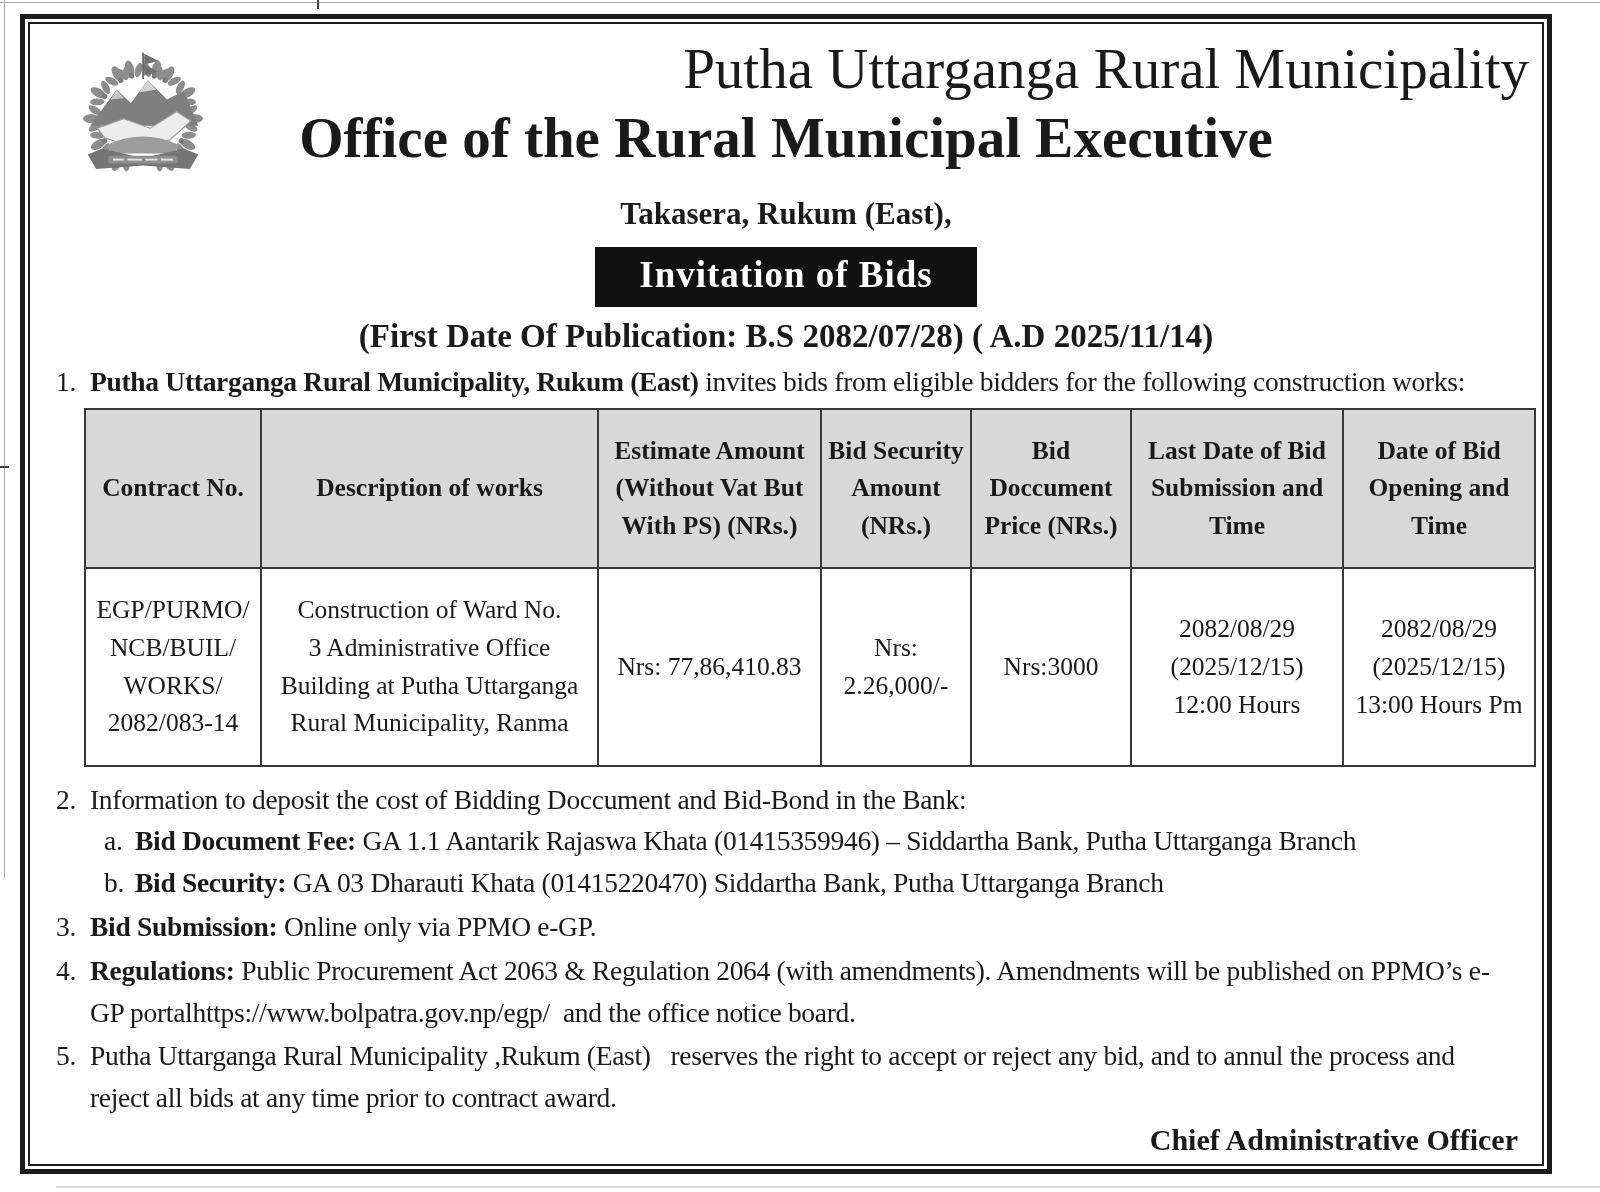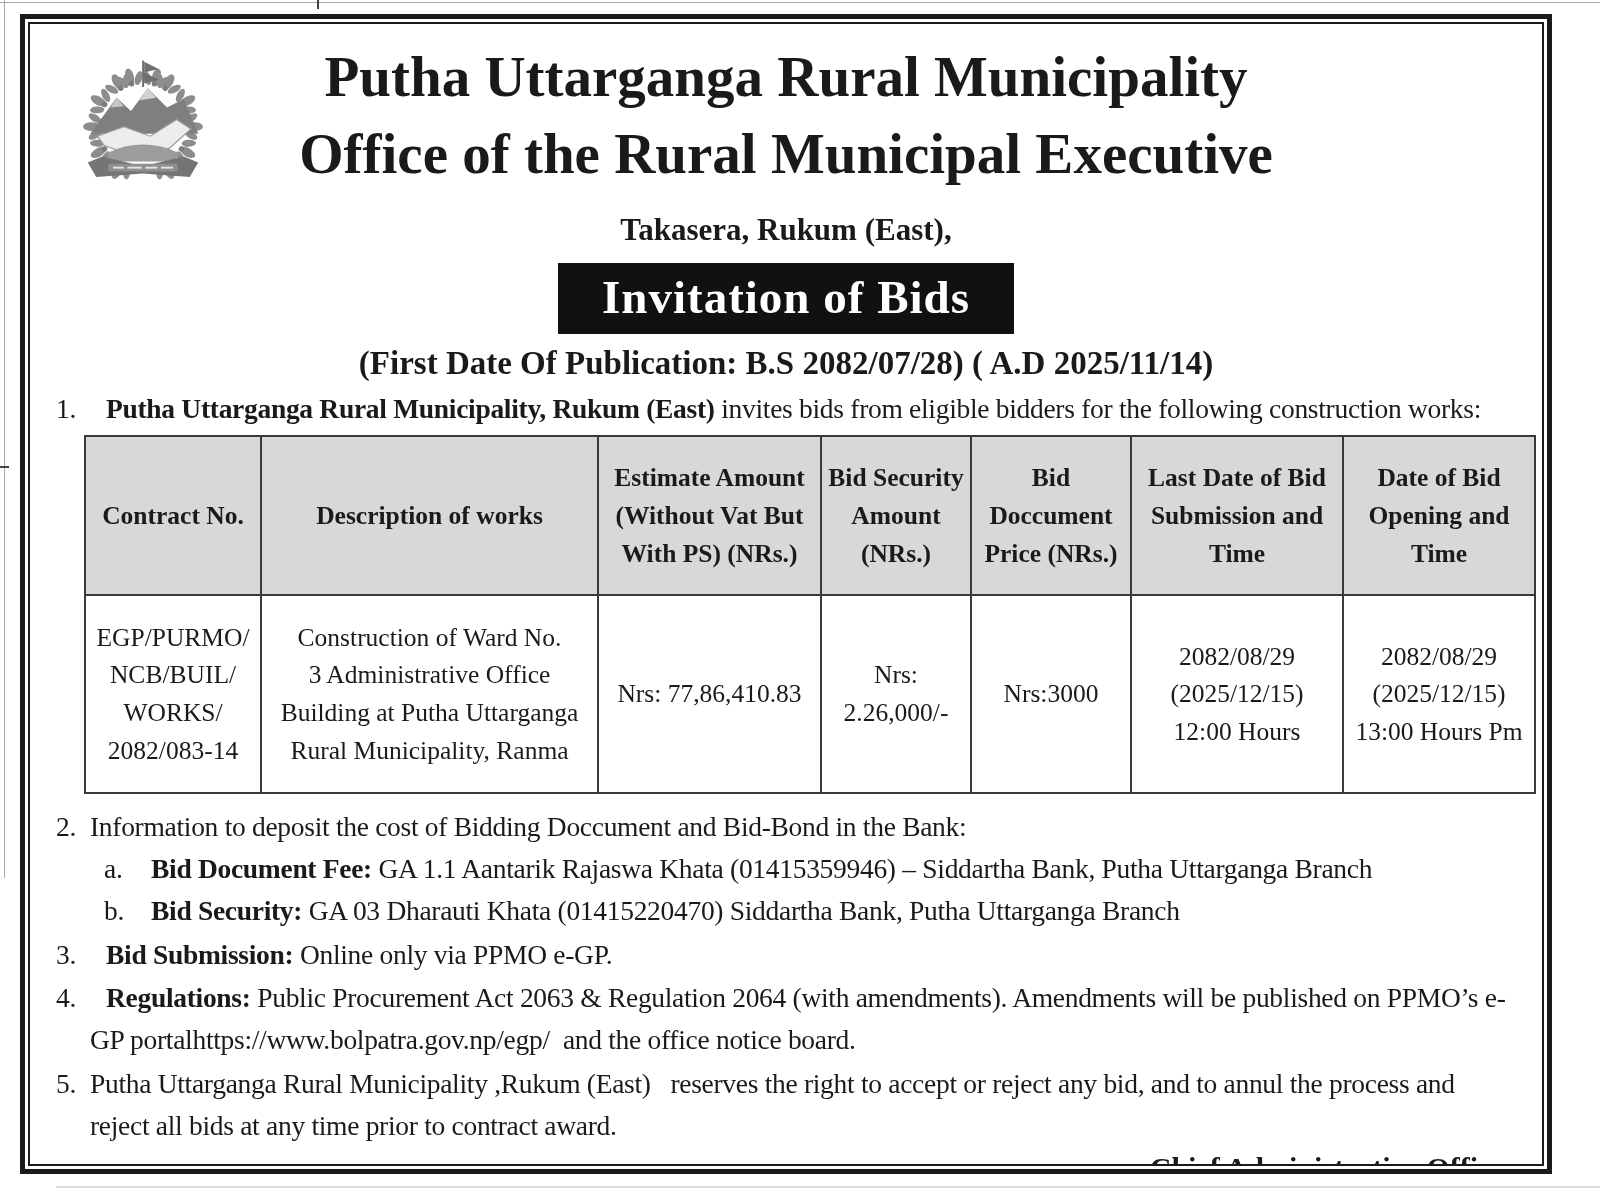--- a/index.html
+++ b/index.html
@@ -21,41 +21,41 @@
     border:5px solid #1b1b1b;box-sizing:border-box;background:#fff;
   }
   .frame-inner{
     position:absolute;inset:3px;border:2px solid #1b1b1b;box-sizing:border-box;
     padding:8px 8px 0 8px;overflow:hidden;
   }
 
   
   .hdr{position:relative;text-align:center;}
   .logo{position:absolute;left:30px;top:12px;width:150px;height:144px;}
-  .org-title{font-size:57px;font-weight:bold;line-height:1.12;margin:13px;}
+  .org-title{font-size:57px;font-weight:normal;line-height:1.12;margin:5px;text-align:right;}
   .office-title{font-size:57px;font-weight:bold;line-height:1.12;margin:4px 0 0 0;}
   .addr{font-size:31px;font-weight:bold;line-height:1.15;margin-top:26px;}
   .addr + .addr{margin-top:7px;}
 
   
   .banner-row{display:flex;justify-content:center;margin-top:16px;}
   .banner{
-    background:#111111;color:#ffffff;font-weight:bold;font-size:47px;
+    background:#111111;color:#ffffff;font-weight:bold;font-size:37px;
     line-height:1.15;padding:7px 44px 10px 44px;letter-spacing:1px;
   }
   .pub-line{text-align:center;font-weight:bold;font-size:33px;margin-top:11px;}
 
   
   .item{display:flex;align-items:flex-start;font-size:27.5px;line-height:1.52;
         letter-spacing:-0.3px;padding:0 22px 0 18px;margin-top:6px;}
   .item .num{flex:none;width:34px;}
   .item .txt{flex:1;white-space:pre-wrap;}
   .item.sub{padding-left:66px;}
   .item.sub .num{width:31px;}
-  b{font-weight:bold;margin-left:16px;}
+  b{font-weight:bold;}
   .ulink{text-underline-offset:4px;margin-top:28px;}
 
   
   .tbl-wrap{margin:5px 0 0 46px;}
   table{border-collapse:collapse;table-layout:fixed;width:1450px;}
   th,td{
     border:2px solid #3a3a3a;text-align:center;vertical-align:middle;
     font-size:25.5px;line-height:1.48;white-space:pre-line;padding:15px 4px;
     overflow:hidden;
   }

